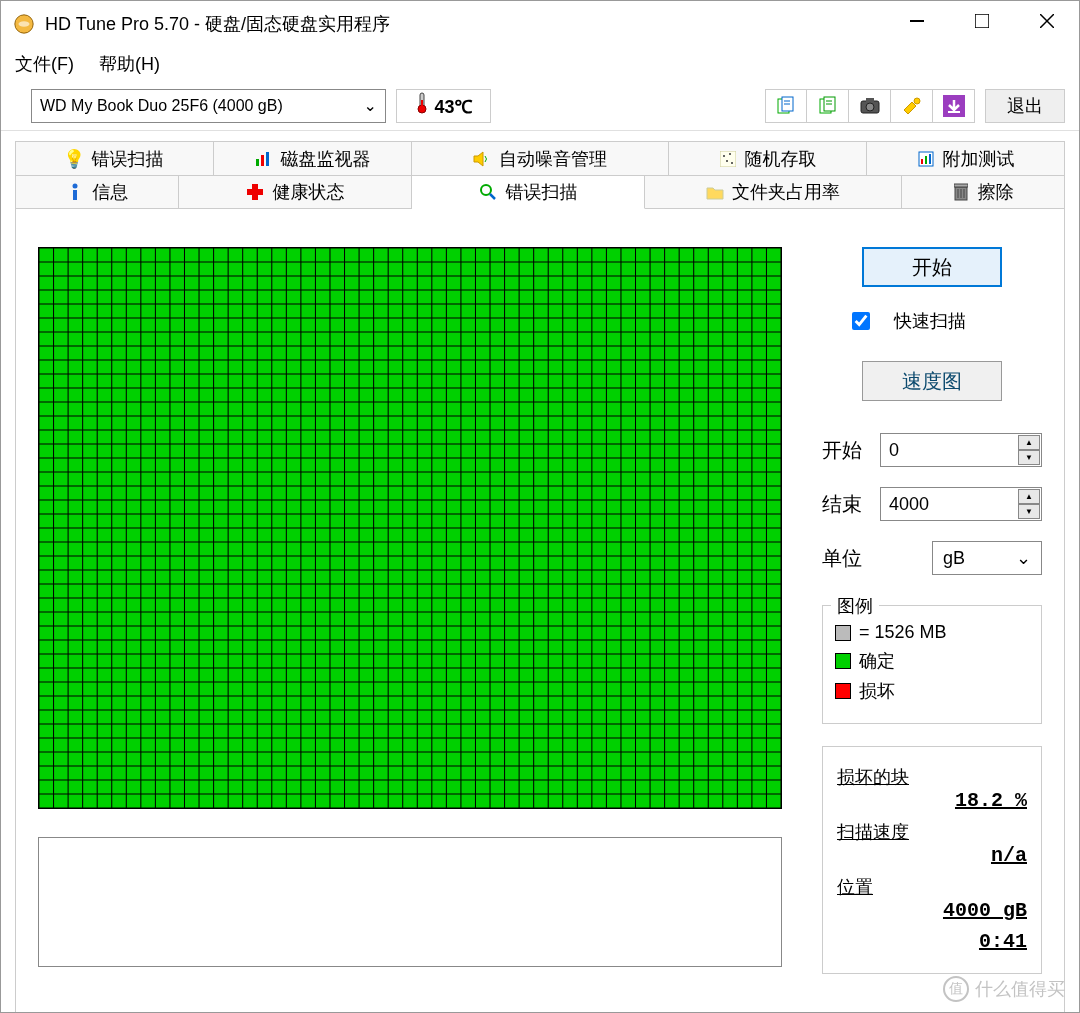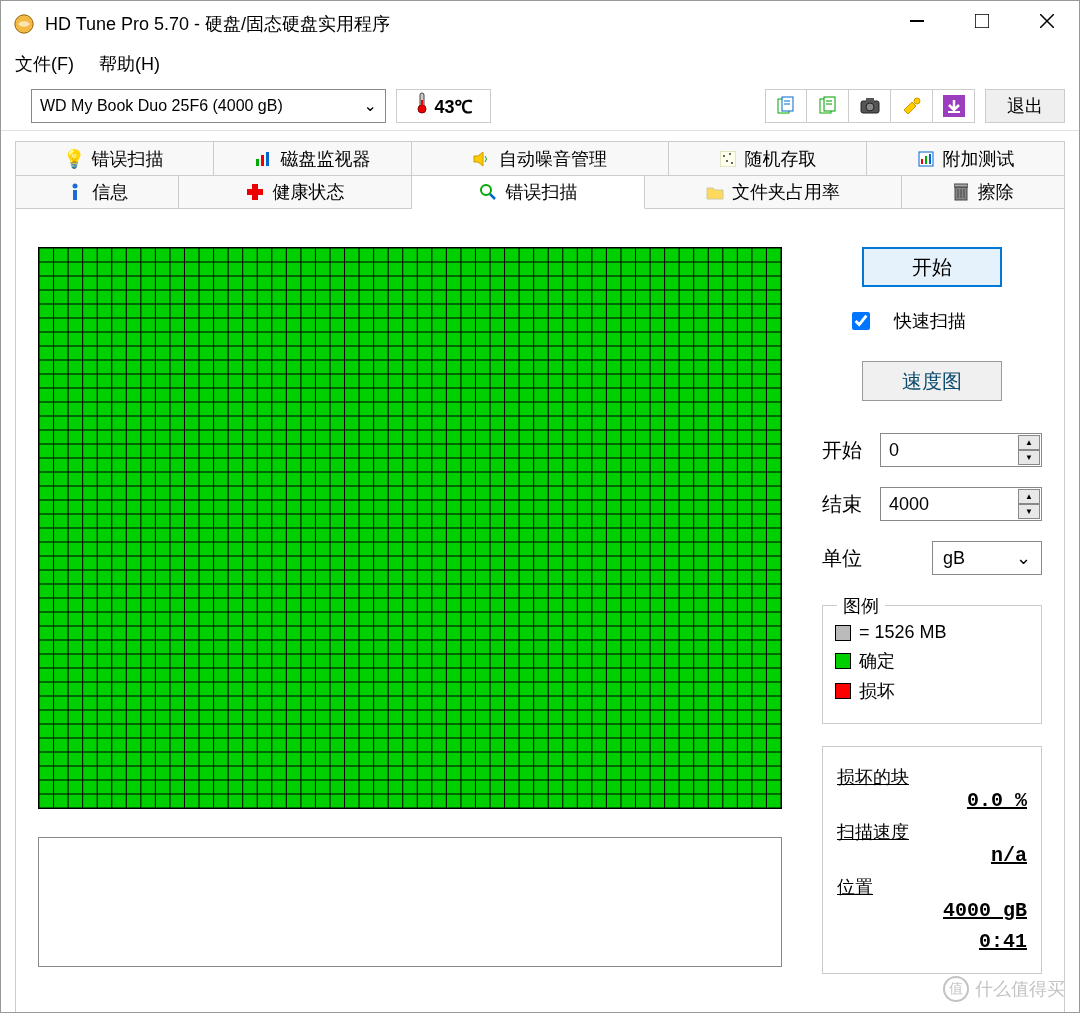--- a/index.html
+++ b/index.html
@@ -36,21 +36,21 @@
 .btn.disabled { color: #0c4a6e; background: #f0f0f0; width: 140px; align-self: center; }
 .check-row { display: flex; align-items: center; gap: 24px; margin: 22px 0 28px 30px; font-size: 18px; }
 .check-row input { width: 18px; height: 18px; }
 .field-row { display: flex; align-items: center; gap: 10px; margin: 10px 0; }
 .field-row > span:first-child { width: 48px; font-size: 20px; }
 .spinner { flex: 1; height: 34px; border: 1px solid #888; display: flex; align-items: center; padding: 0 8px; position: relative; font-family: "Courier New", monospace; font-size: 18px; }
 .spinner-btns { position: absolute; right: 1px; top: 1px; bottom: 1px; width: 22px; display: flex; flex-direction: column; }
 .spinner-btns > div { flex: 1; border: 1px solid #888; background: #e8e8e8; font-size: 8px; display: flex; align-items: center; justify-content: center; }
 .select { width: 110px; height: 34px; border: 1px solid #888; display: flex; align-items: center; justify-content: space-between; padding: 0 10px; font-family: "Courier New", monospace; font-size: 18px; margin-left: auto; }
 .fieldset { border: 1px solid #ccc; padding: 10px 12px 14px 12px; margin-top: 20px; position: relative; }
-.fieldset .legend { position: absolute; top: -12px; left: 8px; background: #fff; padding: 0 6px; font-size: 18px; margin-left: 6px; }
+.fieldset .legend { position: absolute; top: -12px; left: 8px; background: #fff; padding: 0 6px; font-size: 18px; }
 .legend-row { display: flex; align-items: center; gap: 8px; margin: 6px 0; font-family: "Courier New", monospace; font-size: 18px; }
 .swatch { width: 16px; height: 16px; border: 1px solid #000; }
 .swatch.gray { background: #bbb; }
 .swatch.green { background: #00d000; }
 .swatch.red { background: #ff0000; }
 .stats-box { border: 1px solid #ccc; padding: 12px 14px; margin-top: 22px; text-decoration: underline; }
 .stat-label { font-size: 18px; margin-top: 6px; }
 .stat-value { text-align: right; font-family: "Courier New", monospace; font-weight: bold; font-size: 20px; margin-bottom: 8px; }
 .watermark { position: absolute; bottom: 10px; right: 14px; font-size: 18px; color: #aaa; display: flex; align-items: center; gap: 6px; opacity: .7; }
 .watermark-circle { width: 26px; height: 26px; border-radius: 50%; border: 2px solid #aaa; display: flex; align-items: center; justify-content: center; font-size: 14px; }
@@ -400,21 +400,21 @@
             <span>确定</span>
           </div>
         <div class="legend-row">
             <span class="swatch red"></span>
             <span>损坏</span>
           </div>
       </div>
 
       <div class="stats-box">
         <div class="stat-label">损坏的块</div>
-        <div class="stat-value">0.0 %</div>
+        <div class="stat-value">18.2 %</div>
         <div class="stat-label">扫描速度</div>
         <div class="stat-value">n/a</div>
         <div class="stat-label">位置</div>
         <div class="stat-value">4000 gB</div>
         <div class="stat-value">0:41</div>
       </div>
     </div>
   </div>
 </div>
 

